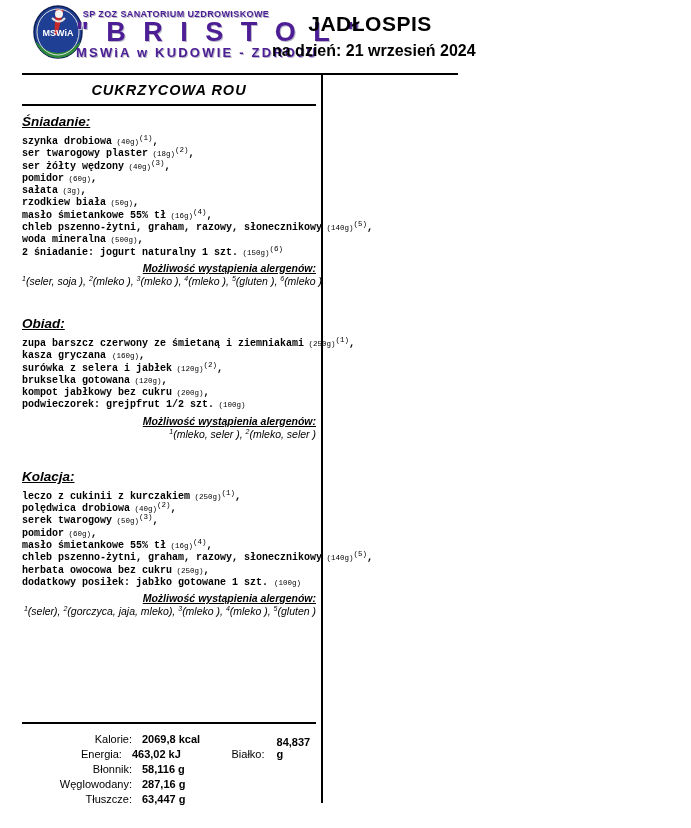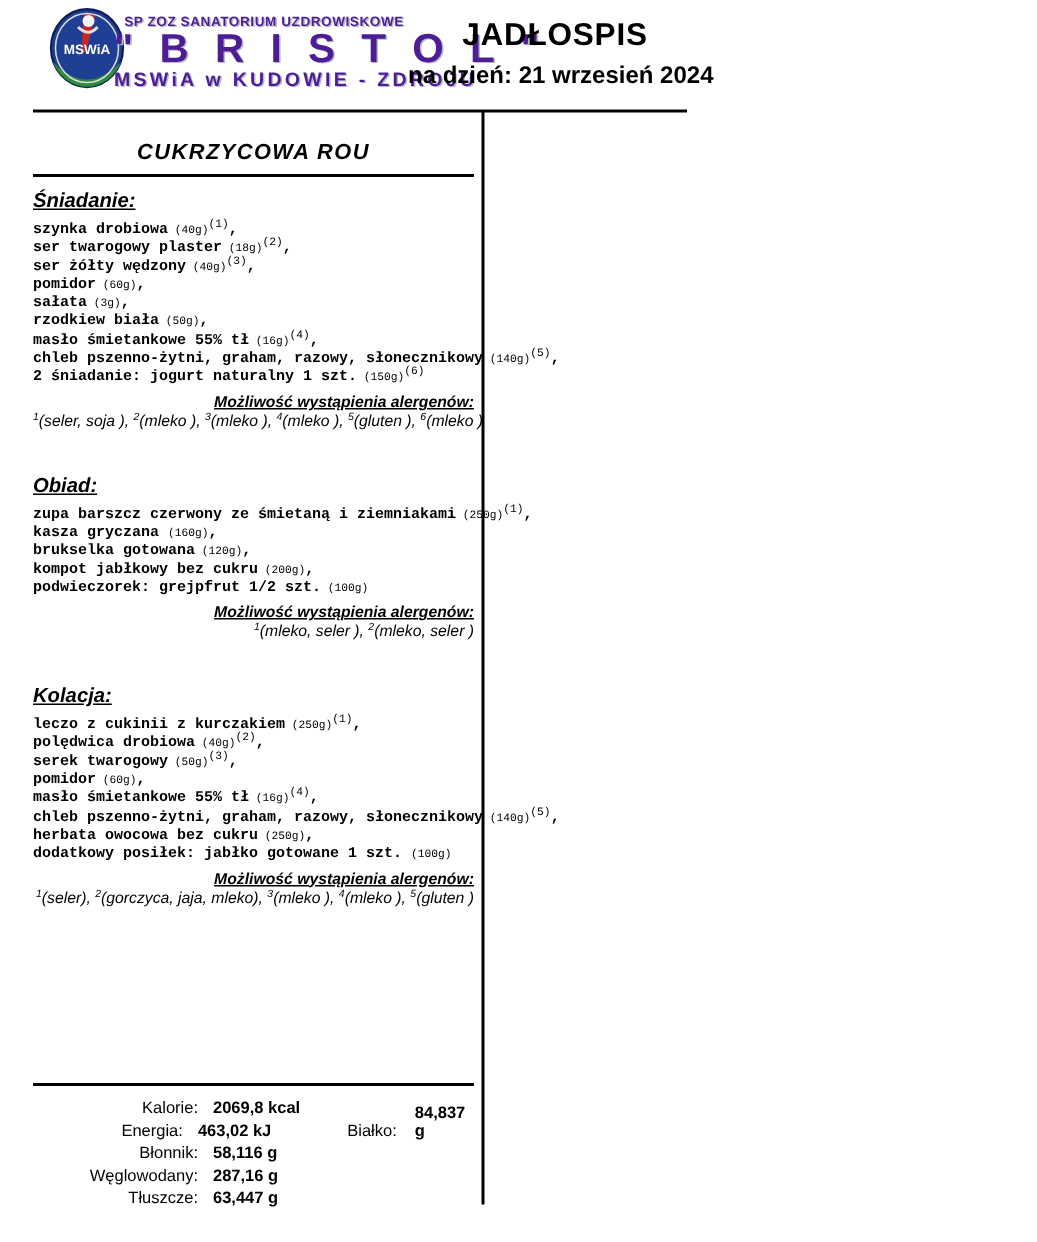--- a/index.html
+++ b/index.html
@@ -19,21 +19,21 @@
   .brand-line2 { font-size:13px; font-weight:bold; letter-spacing:2.2px; white-space:nowrap; }
   .doc-titles { position:absolute; left:272px; top:12px; width:196px; text-align:center; }
   .doc-title { font-size:21px; font-weight:bold; letter-spacing:0.5px; }
   .doc-subtitle { font-size:16px; font-weight:bold; margin-top:6px; white-space:nowrap; }
 
   
   .top-rule  { position:absolute; left:22px; top:73px; width:436px; height:2px; background:#000; }
   .v-divider { position:absolute; left:321px; top:74px; width:2px; height:729px; background:#000; }
 
   
-  .left-col { position:absolute; left:22px; top:87px; width:294px; }
+  .left-col { position:absolute; left:22px; top:75px; width:294px; }
   .diet-title-box { border-bottom:2px solid #000; text-align:center; padding:6px 0 5px 0; }
   .diet-title { font-size:14.5px; font-weight:bold; font-style:italic; letter-spacing:1px; }
 
   .section { margin-top:8px; }
   .section.gap-lg { margin-top:29px; }
   .section-title { font-size:13.5px; font-weight:bold; font-style:italic;
                    text-decoration:underline; }
   .items { margin-top:7px; }
   .menu-item { font-size:10px; font-weight:bold; line-height:12.3px; white-space:nowrap;font-family:Liberation Mono, monospace; }
   .item-gram { font-size:7.5px; font-weight:normal; }
@@ -104,35 +104,37 @@
 
   <div class="menu-item"><span class="item-name">sałata</span><span class="item-gram"> (3g)</span><sup class="item-sup"></sup><span class="item-tail">,</span></div>
 
   <div class="menu-item"><span class="item-name">rzodkiew biała</span><span class="item-gram"> (50g)</span><sup class="item-sup"></sup><span class="item-tail">,</span></div>
 
   <div class="menu-item"><span class="item-name">masło śmietankowe 55% tł</span><span class="item-gram"> (16g)</span><sup class="item-sup">(4)</sup><span class="item-tail">,</span></div>
 
   <div class="menu-item"><span class="item-name">chleb pszenno-żytni, graham, razowy, słonecznikowy</span><span class="item-gram"> (140g)</span><sup class="item-sup">(5)</sup><span class="item-tail">,</span></div>
 
 
+  <div class="menu-item"><span class="item-name">woda mineralna</span><span class="item-gram"> (500g)</span><sup class="item-sup"></sup><span class="item-tail">,</span></div>
 
   <div class="menu-item"><span class="item-name">2 śniadanie: jogurt naturalny 1 szt.</span><span class="item-gram"> (150g)</span><sup class="item-sup">(6)</sup><span class="item-tail"></span></div>
 </div>
     <div class="allergen-heading">Możliwość wystąpienia alergenów:</div>
     <div class="allergen-line"><sup>1</sup><span>(seler,  soja ), </span><sup>2</sup><span>(mleko ), </span><sup>3</sup><span>(mleko ), </span><sup>4</sup><span>(mleko ), </span><sup>5</sup><span>(gluten  ), </span><sup>6</sup><span>(mleko )</span></div>
   </div>
 
   <div class="section gap-lg">
     <div class="section-title">Obiad:</div>
     <div class="items">
   <div class="menu-item"><span class="item-name">zupa barszcz czerwony ze śmietaną i ziemniakami</span><span class="item-gram"> (250g)</span><sup class="item-sup">(1)</sup><span class="item-tail">,</span></div>
 
 
   <div class="menu-item"><span class="item-name">kasza gryczana </span><span class="item-gram"> (160g)</span><sup class="item-sup"></sup><span class="item-tail">,</span></div>
 
+  <div class="menu-item"><span class="item-name">surówka z selera i jabłek</span><span class="item-gram"> (120g)</span><sup class="item-sup">(2)</sup><span class="item-tail">,</span></div>
 
   <div class="menu-item"><span class="item-name">brukselka gotowana</span><span class="item-gram"> (120g)</span><sup class="item-sup"></sup><span class="item-tail">,</span></div>
 
   <div class="menu-item"><span class="item-name">kompot jabłkowy bez cukru</span><span class="item-gram"> (200g)</span><sup class="item-sup"></sup><span class="item-tail">,</span></div>
 
   <div class="menu-item"><span class="item-name">podwieczorek: grejpfrut 1/2 szt.</span><span class="item-gram"> (100g)</span><sup class="item-sup"></sup><span class="item-tail"></span></div>
 </div>
     <div class="allergen-heading">Możliwość wystąpienia alergenów:</div>
     <div class="allergen-line"><sup>1</sup><span>(mleko, seler ), </span><sup>2</sup><span>(mleko, seler )</span></div>
   </div>

